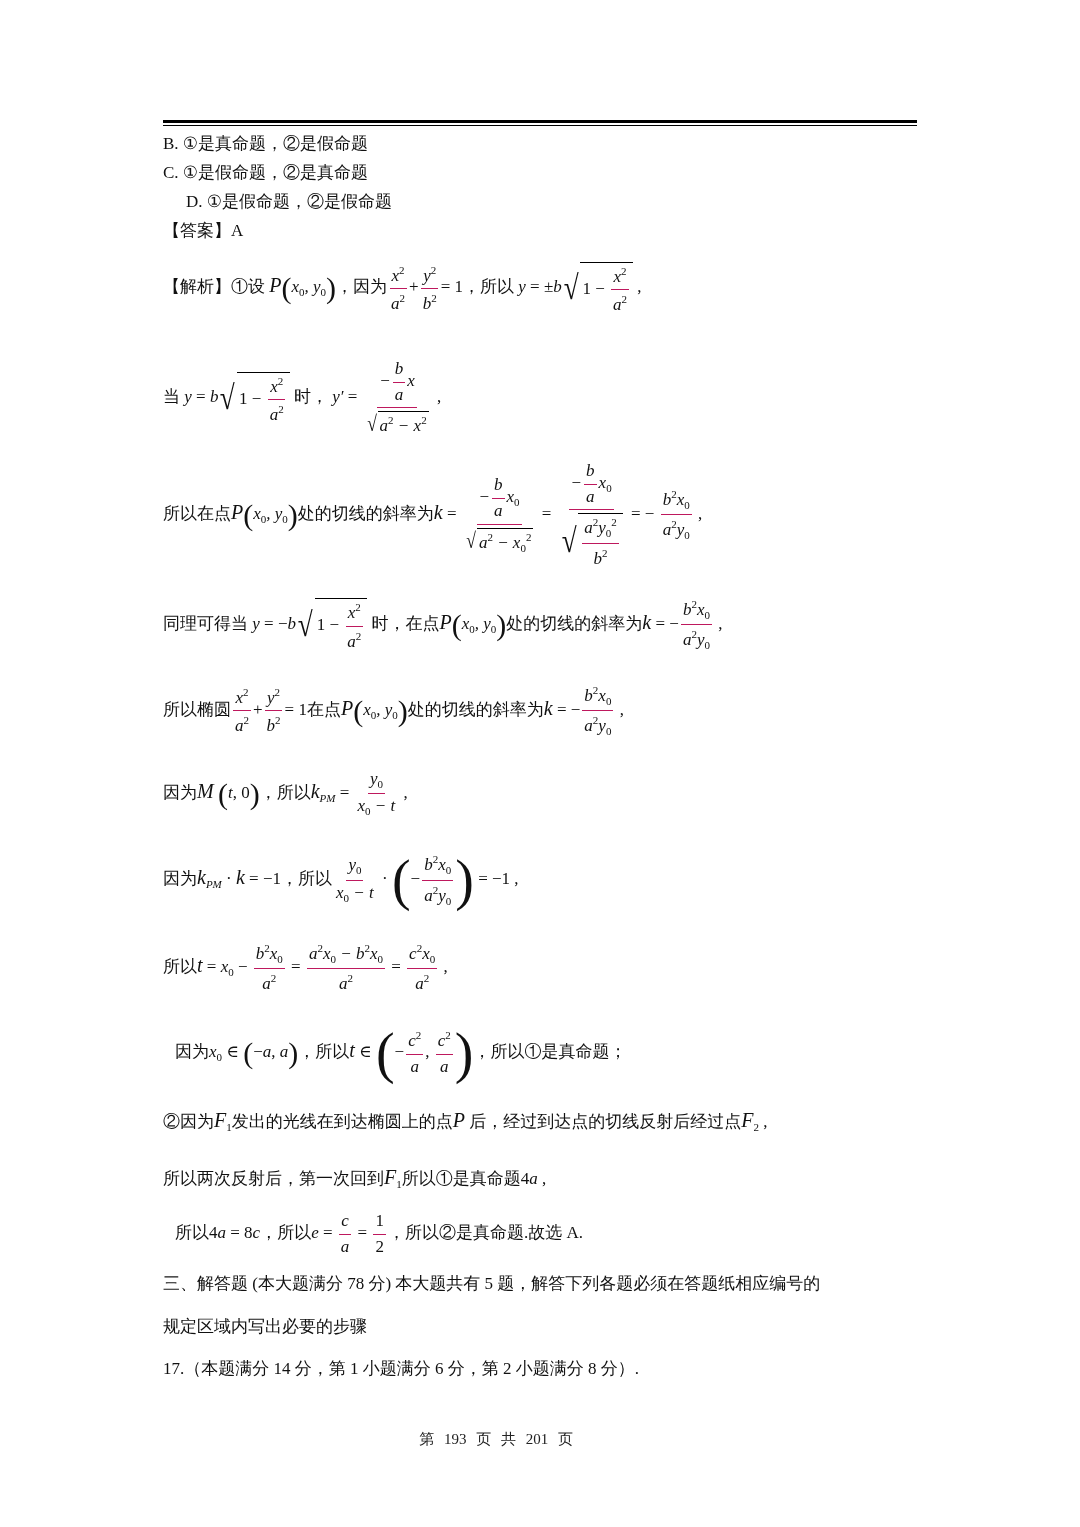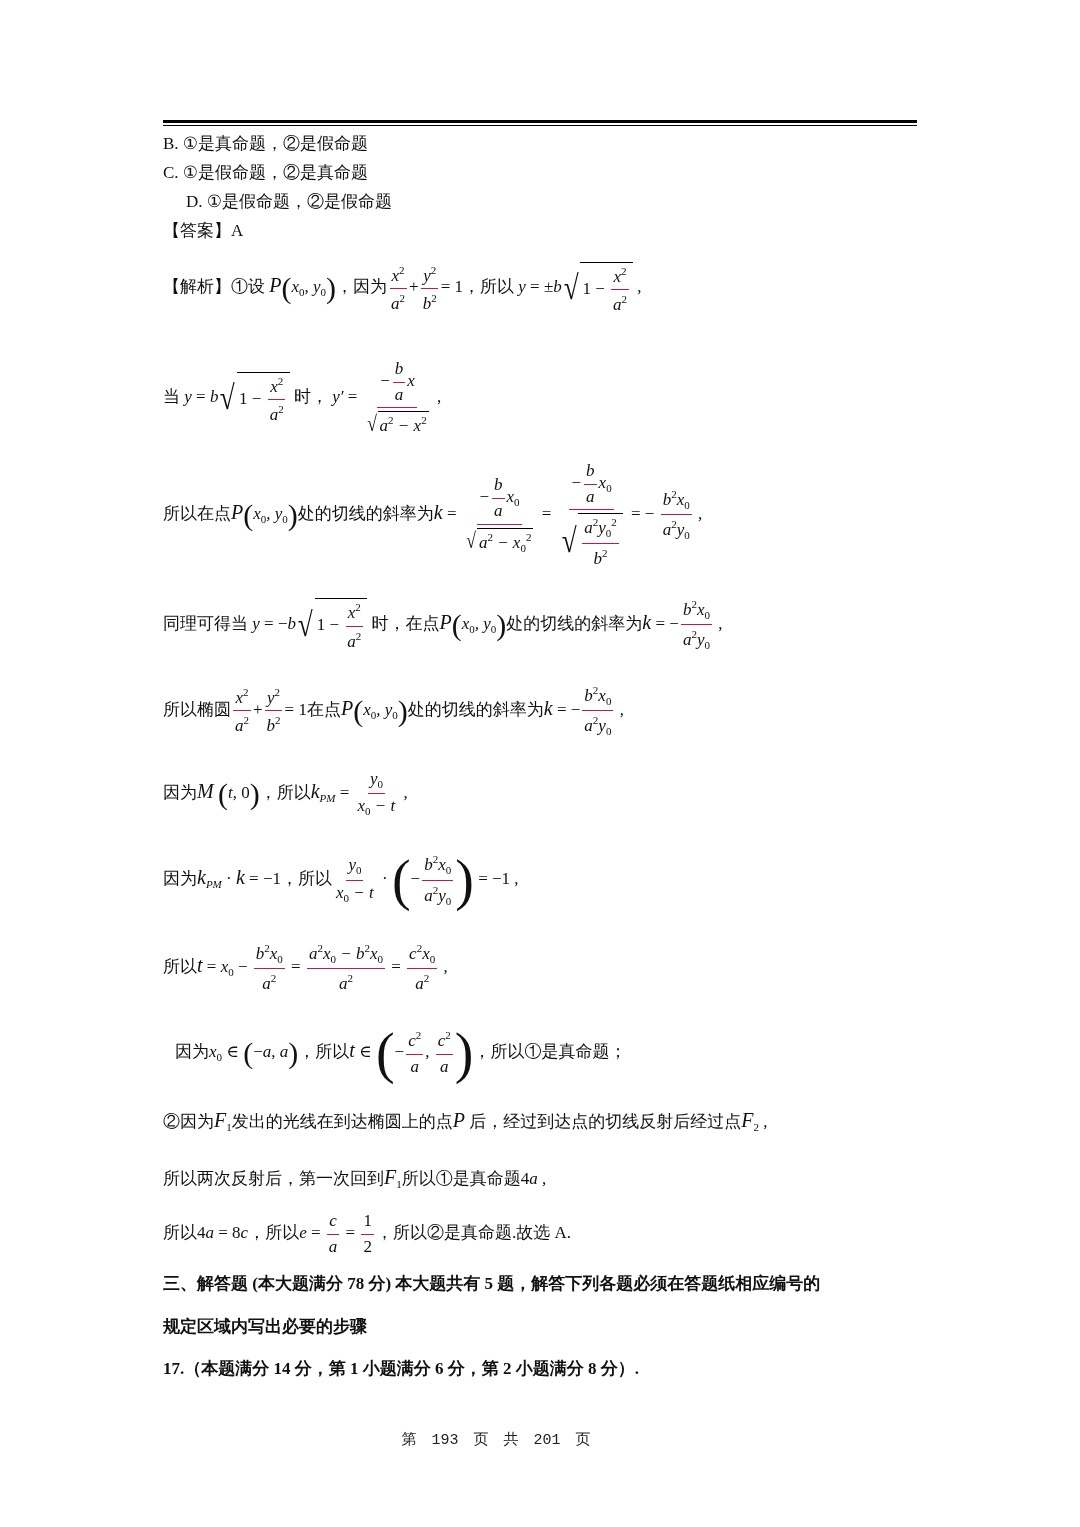--- a/index.html
+++ b/index.html
@@ -12,23 +12,23 @@
   .m { font-style: italic; font-family: "Liberation Serif", serif; }
   sub, sup { font-size: 11px; font-style: normal; }
   .frac { display: inline-flex; flex-direction: column; align-items: center; vertical-align: middle; margin: 0 2px; }
   .frac .num { padding: 0 2px 3px; border-bottom: 1px solid #be185d; line-height: 1.1; }
   .frac .den { padding: 3px 2px 0; line-height: 1.1; }
   .sqrt { display: inline-flex; align-items: center; vertical-align: middle; }
   .sqrt .rad { font-size: 34px; font-style: normal; line-height: 1; transform: scaleX(0.8); }
   .sqrt .body { border-top: 1px solid #000; padding: 2px 2px 0; }
   .paren { font-size: 30px; font-style: normal; vertical-align: middle; line-height: 1; }
   .bigparen { font-size: 56px; font-style: normal; vertical-align: middle; line-height: 1; font-weight: 100; }
-  .bold { font-weight: bold; }
+  .bold { font-weight: normal; }
   .footer { position: absolute; top: 1430px; left: 0; width: 992px; text-align: center;
-            font-family: Liberation Mono, monospace; font-size: 15px; color: #222; word-spacing: 6px; }
+            font-family: Liberation Serif, serif; font-size: 15px; color: #222; word-spacing: 6px; }
 </style>
 </head>
 <body>
 
 <div class="rule thick"></div>
 <div class="rule thin"></div>
 
 <div class="line" style="top:135px;font-family:Liberation Serif, serif;">
   <span>B.</span> <span>①是真命题，②是假命题</span>
 </div>
@@ -178,21 +178,21 @@
 </div>
 
 <div class="line" style="top:1110px;">
   <span>②因为</span><span class="m" style="font-size:20px;">F</span><sub>1</sub><span>发出的光线在到达椭圆上的点</span><span class="m" style="font-size:20px;">P</span> <span>后，经过到达点的切线反射后经过点</span><span class="m" style="font-size:20px;">F</span><sub>2</sub> ,
 </div>
 
 <div class="line" style="top:1167px;">
   <span>所以两次反射后，第一次回到</span><span class="m" style="font-size:20px;">F</span><sub>1</sub><span>所以①是真命题</span>4<span class="m">a</span> ,
 </div>
 
-<div class="line" style="top:1212px;">
+<div class="line" style="top:1212px;margin-left:12px;">
   <span>所以</span>4<span class="m">a</span> = 8<span class="m">c</span><span>，所以</span><span class="m">e</span> = <span class="frac m">
       <span class="num">c</span>
       <span class="den">a</span>
     </span> = <span class="frac">
       <span class="num">1</span>
       <span class="den">2</span>
     </span><span>，所以②是真命题.故选 A.</span>
 </div>
 
 <div class="line bold" style="top:1275px;">三、解答题 (本大题满分 78 分) 本大题共有 5 题，解答下列各题必须在答题纸相应编号的</div>

